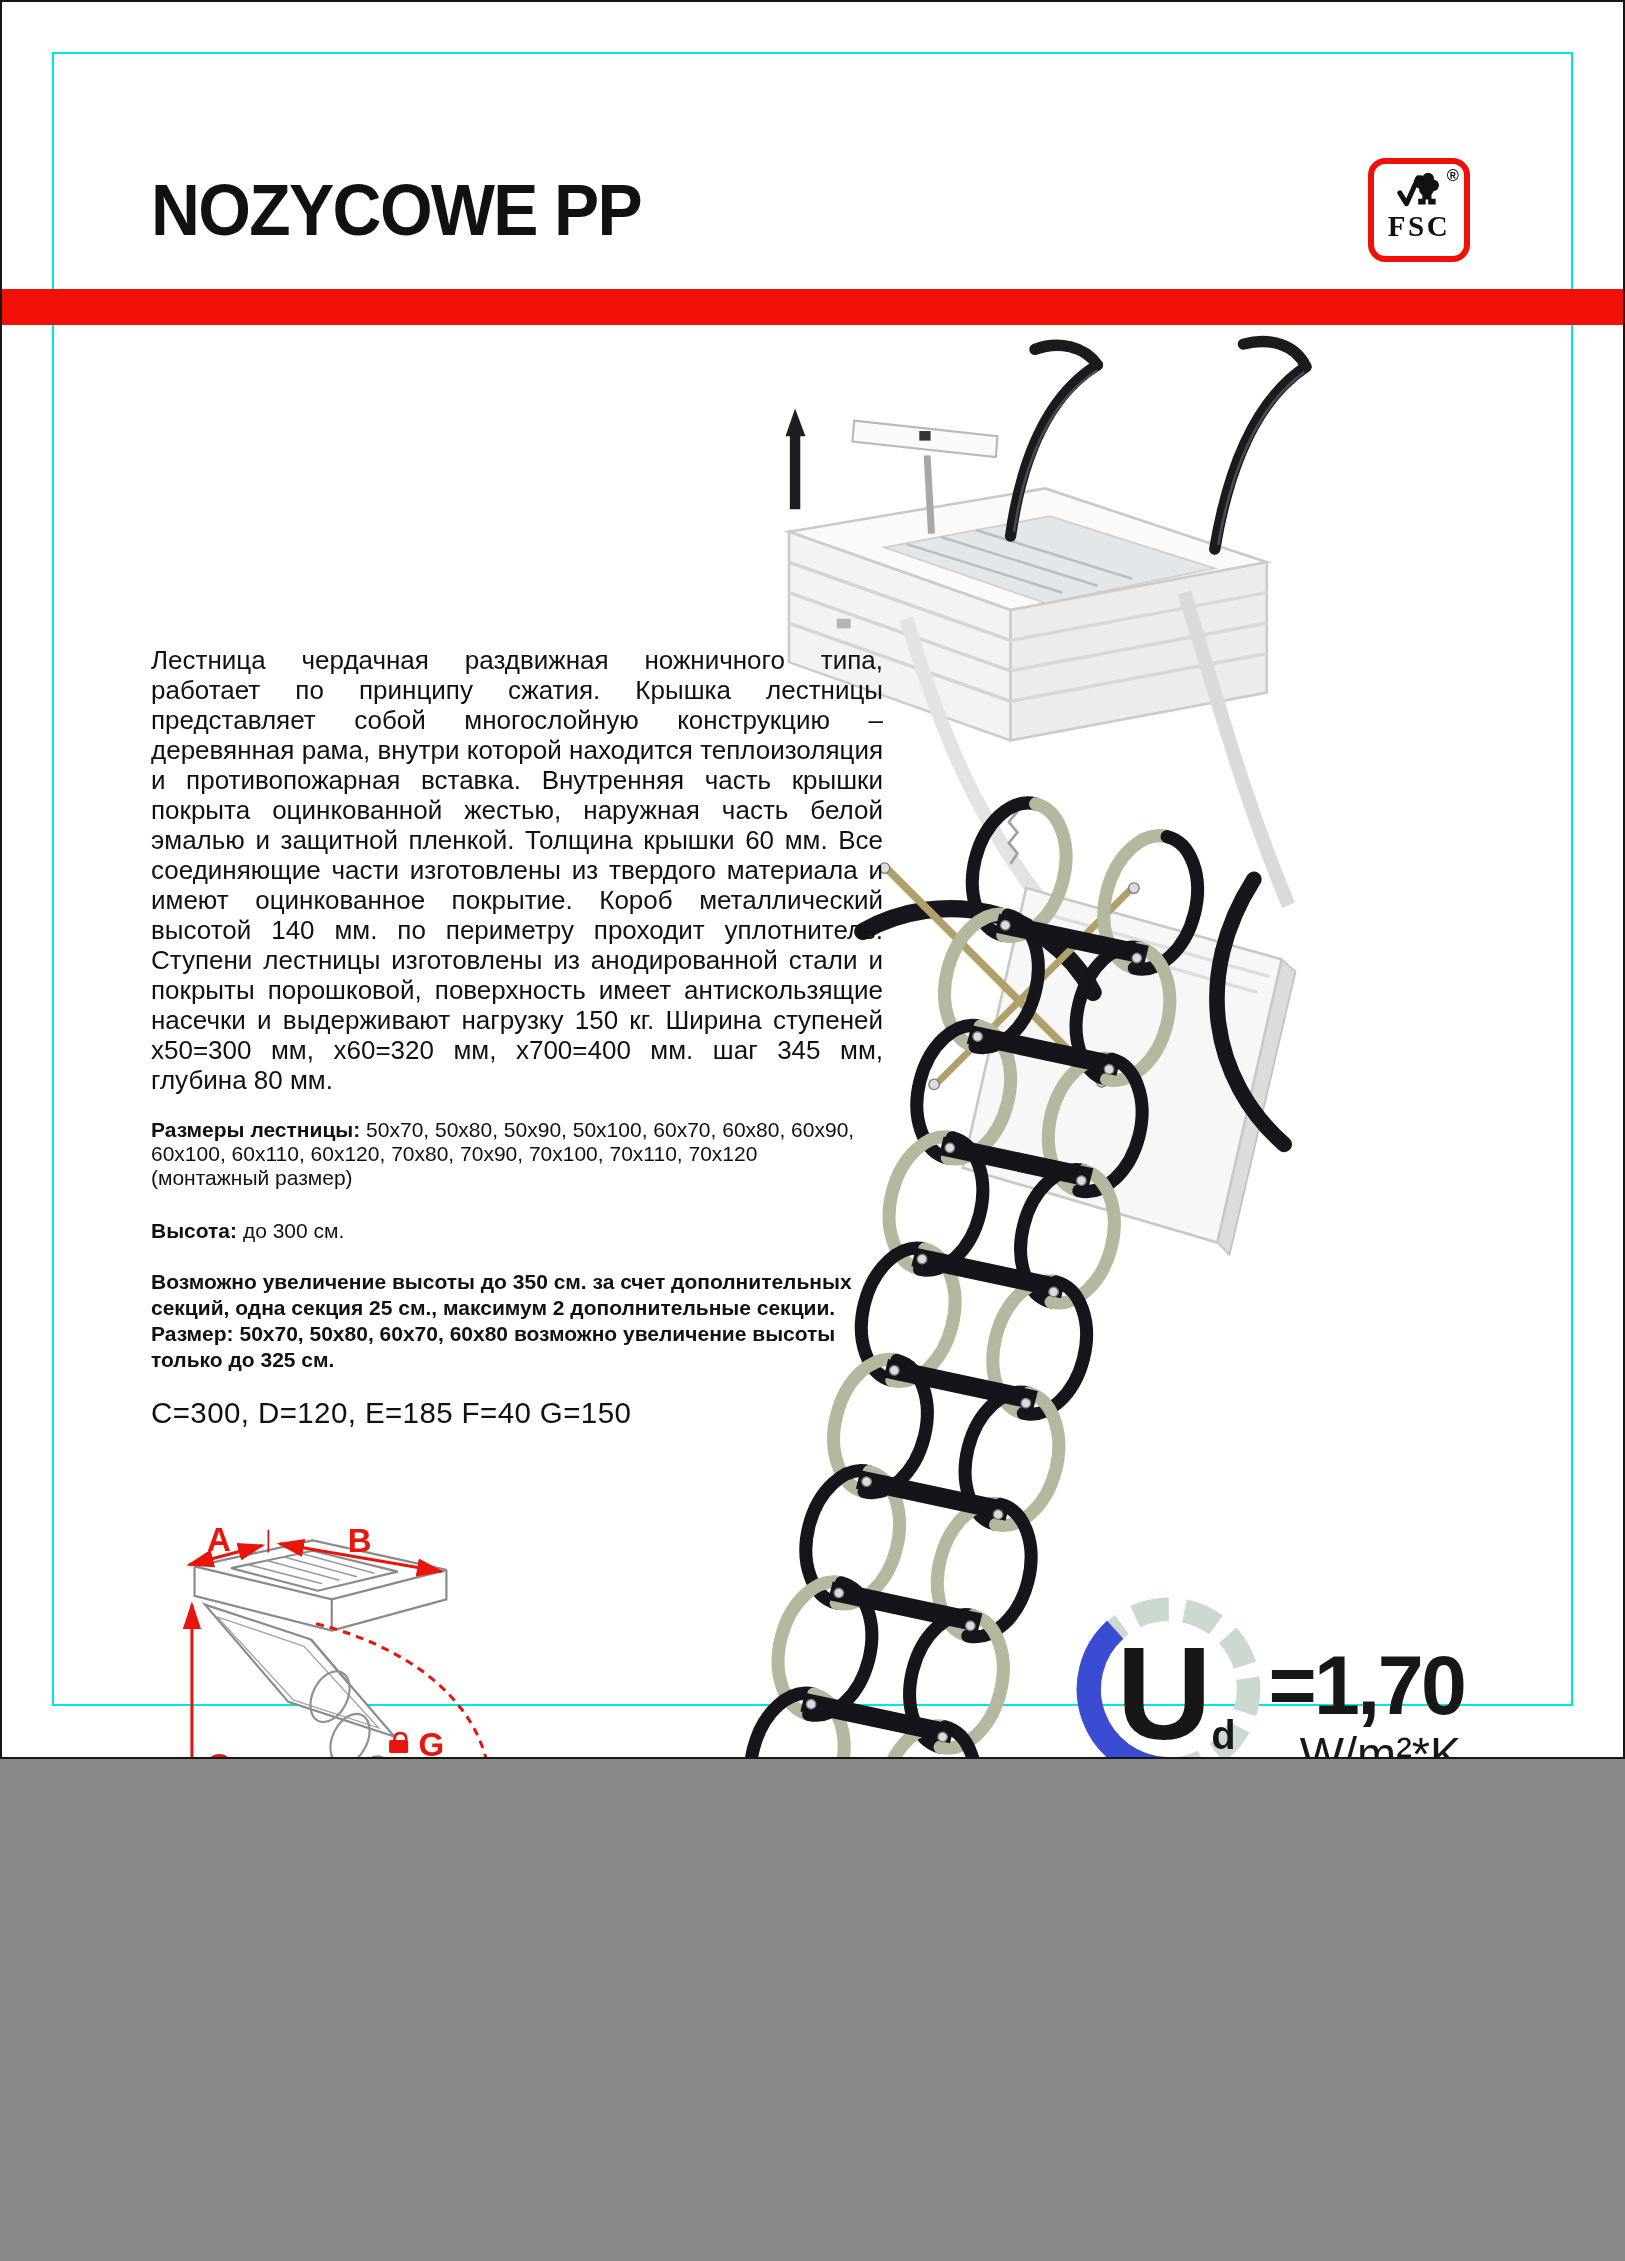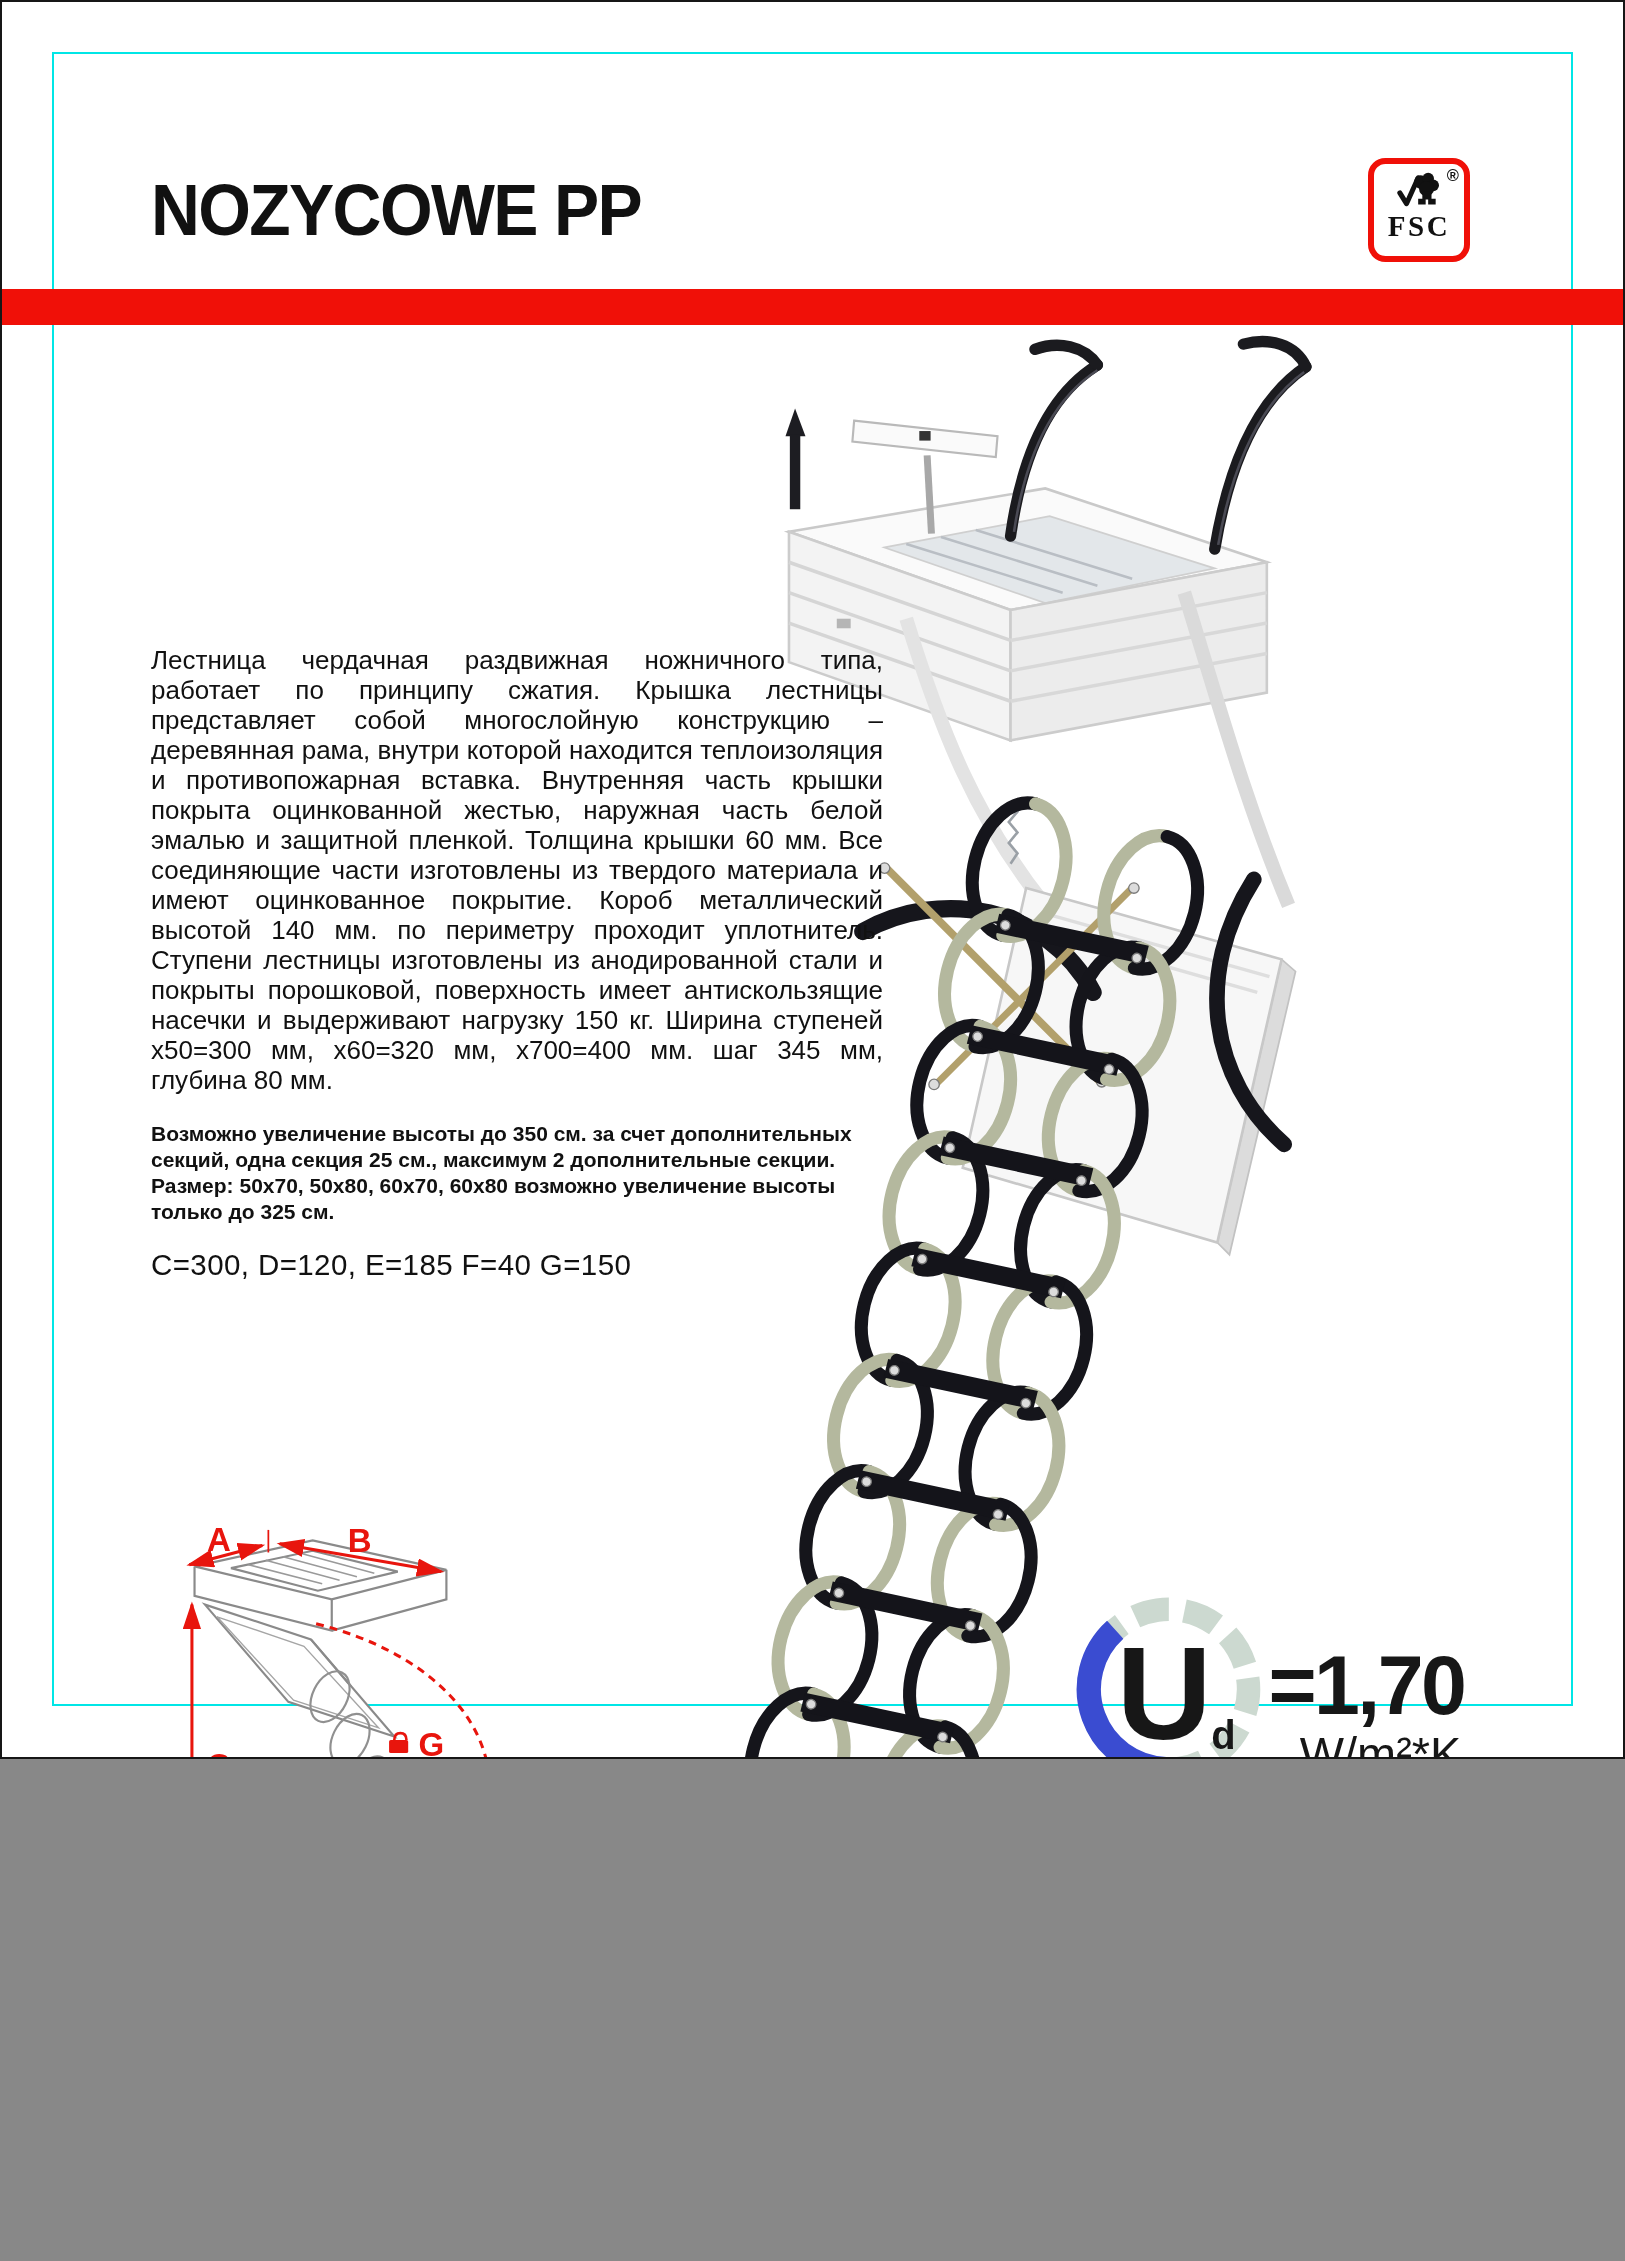--- a/index.html
+++ b/index.html
@@ -183,20 +183,22 @@
         <path d="M-78,1344 C-118,1392 -108,1418 -58,1424" class="lk-black"></path>
         <path d="M78,1346 C38,1394 48,1420 98,1426" class="lk-tan"></path>
         <ellipse cx="-56" cy="1426" rx="24" ry="13" fill="#1a1a1e" transform="rotate(-18 -56 1426)"></ellipse>
         <ellipse cx="100" cy="1428" rx="24" ry="13" fill="#1a1a1e" transform="rotate(-18 100 1428)"></ellipse>
       </g>
     </g>
   </svg>
 
   <div class="textcol">
     <p class="p-body">Лестница чердачная раздвижная ножничного типа, работает по принципу сжатия. Крышка лестницы представляет собой многослойную конструкцию – деревянная рама, внутри которой находится теплоизоляция и противопожарная вставка. Внутренняя часть крышки покрыта оцинкованной жестью, наружная часть белой эмалью и защитной пленкой. Толщина крышки 60 мм. Все соединяющие части изготовлены из твердого материала и имеют оцинкованное покрытие. Короб металлический высотой 140 мм. по периметру проходит уплотнитель. Ступени лестницы изготовлены из анодированной стали и покрыты порошковой, поверхность имеет антискользящие насечки и выдерживают нагрузку 150 кг. Ширина ступеней x50=300 мм, x60=320 мм, x700=400 мм. шаг 345 мм, глубина 80 мм.</p>
+    <p class="p-small mt1"><b>Размеры лестницы:</b><span> 50x70, 50x80, 50x90, 50x100, 60x70, 60x80, 60x90, 60x100, 60x110, 60x120, 70x80, 70x90, 70x100, 70x110, 70x120</span><br><span>(монтажный размер)</span></p>
+    <p class="p-small mt2"><b>Высота:</b><span> до 300 см.</span></p>
     <p class="p-ext mt3"><b>Возможно увеличение высоты до 350 см.</b><span> за счет дополнительных секций, одна секция 25 см., максимум 2 дополнительные секции.</span></p>
     <p class="p-ext"><b>Размер: 50x70, 50x80, 60x70, 60x80 возможно увеличение высоты только до 325 см.</b></p>
     <p class="p-dims">C=300, D=120, E=185 F=40 G=150</p>
   </div>
 
   <svg class="diagram-svg" width="469" height="608" viewBox="0 0 540 700">
     <defs>
       <marker id="ar" markerWidth="10" markerHeight="8" refX="8" refY="3" orient="auto-start-reverse">
         <path d="M0,0 L9,3 L0,6 z" fill="#e8150d"></path>
       </marker>

